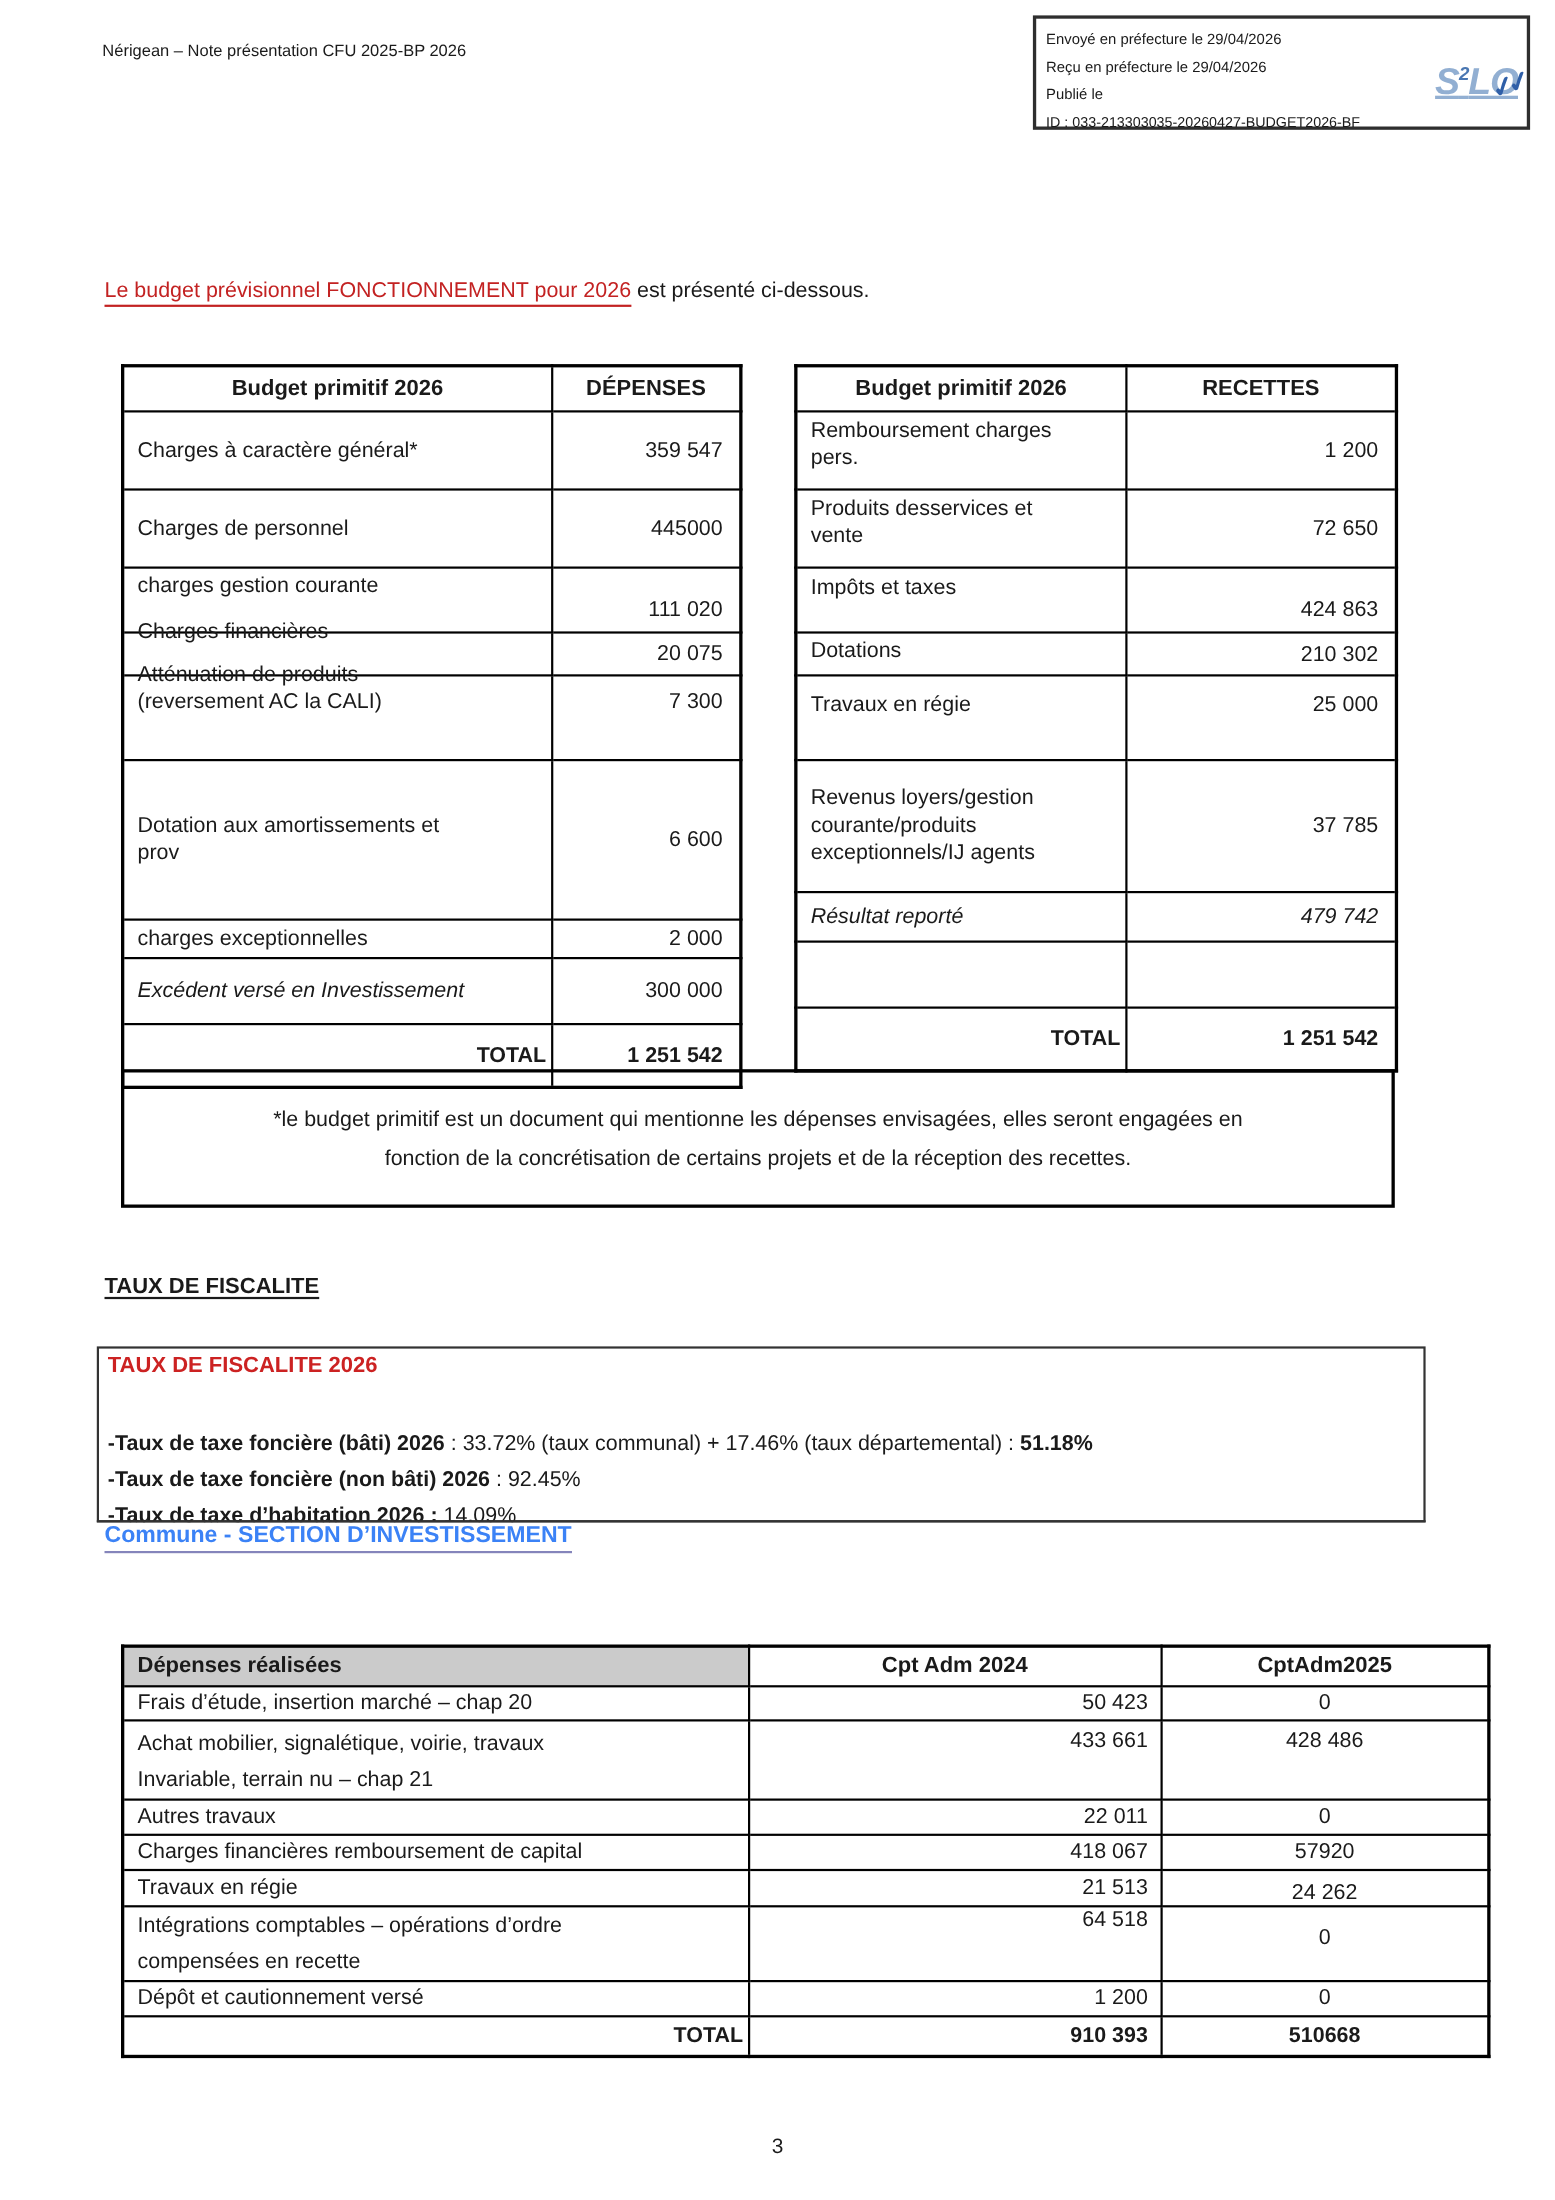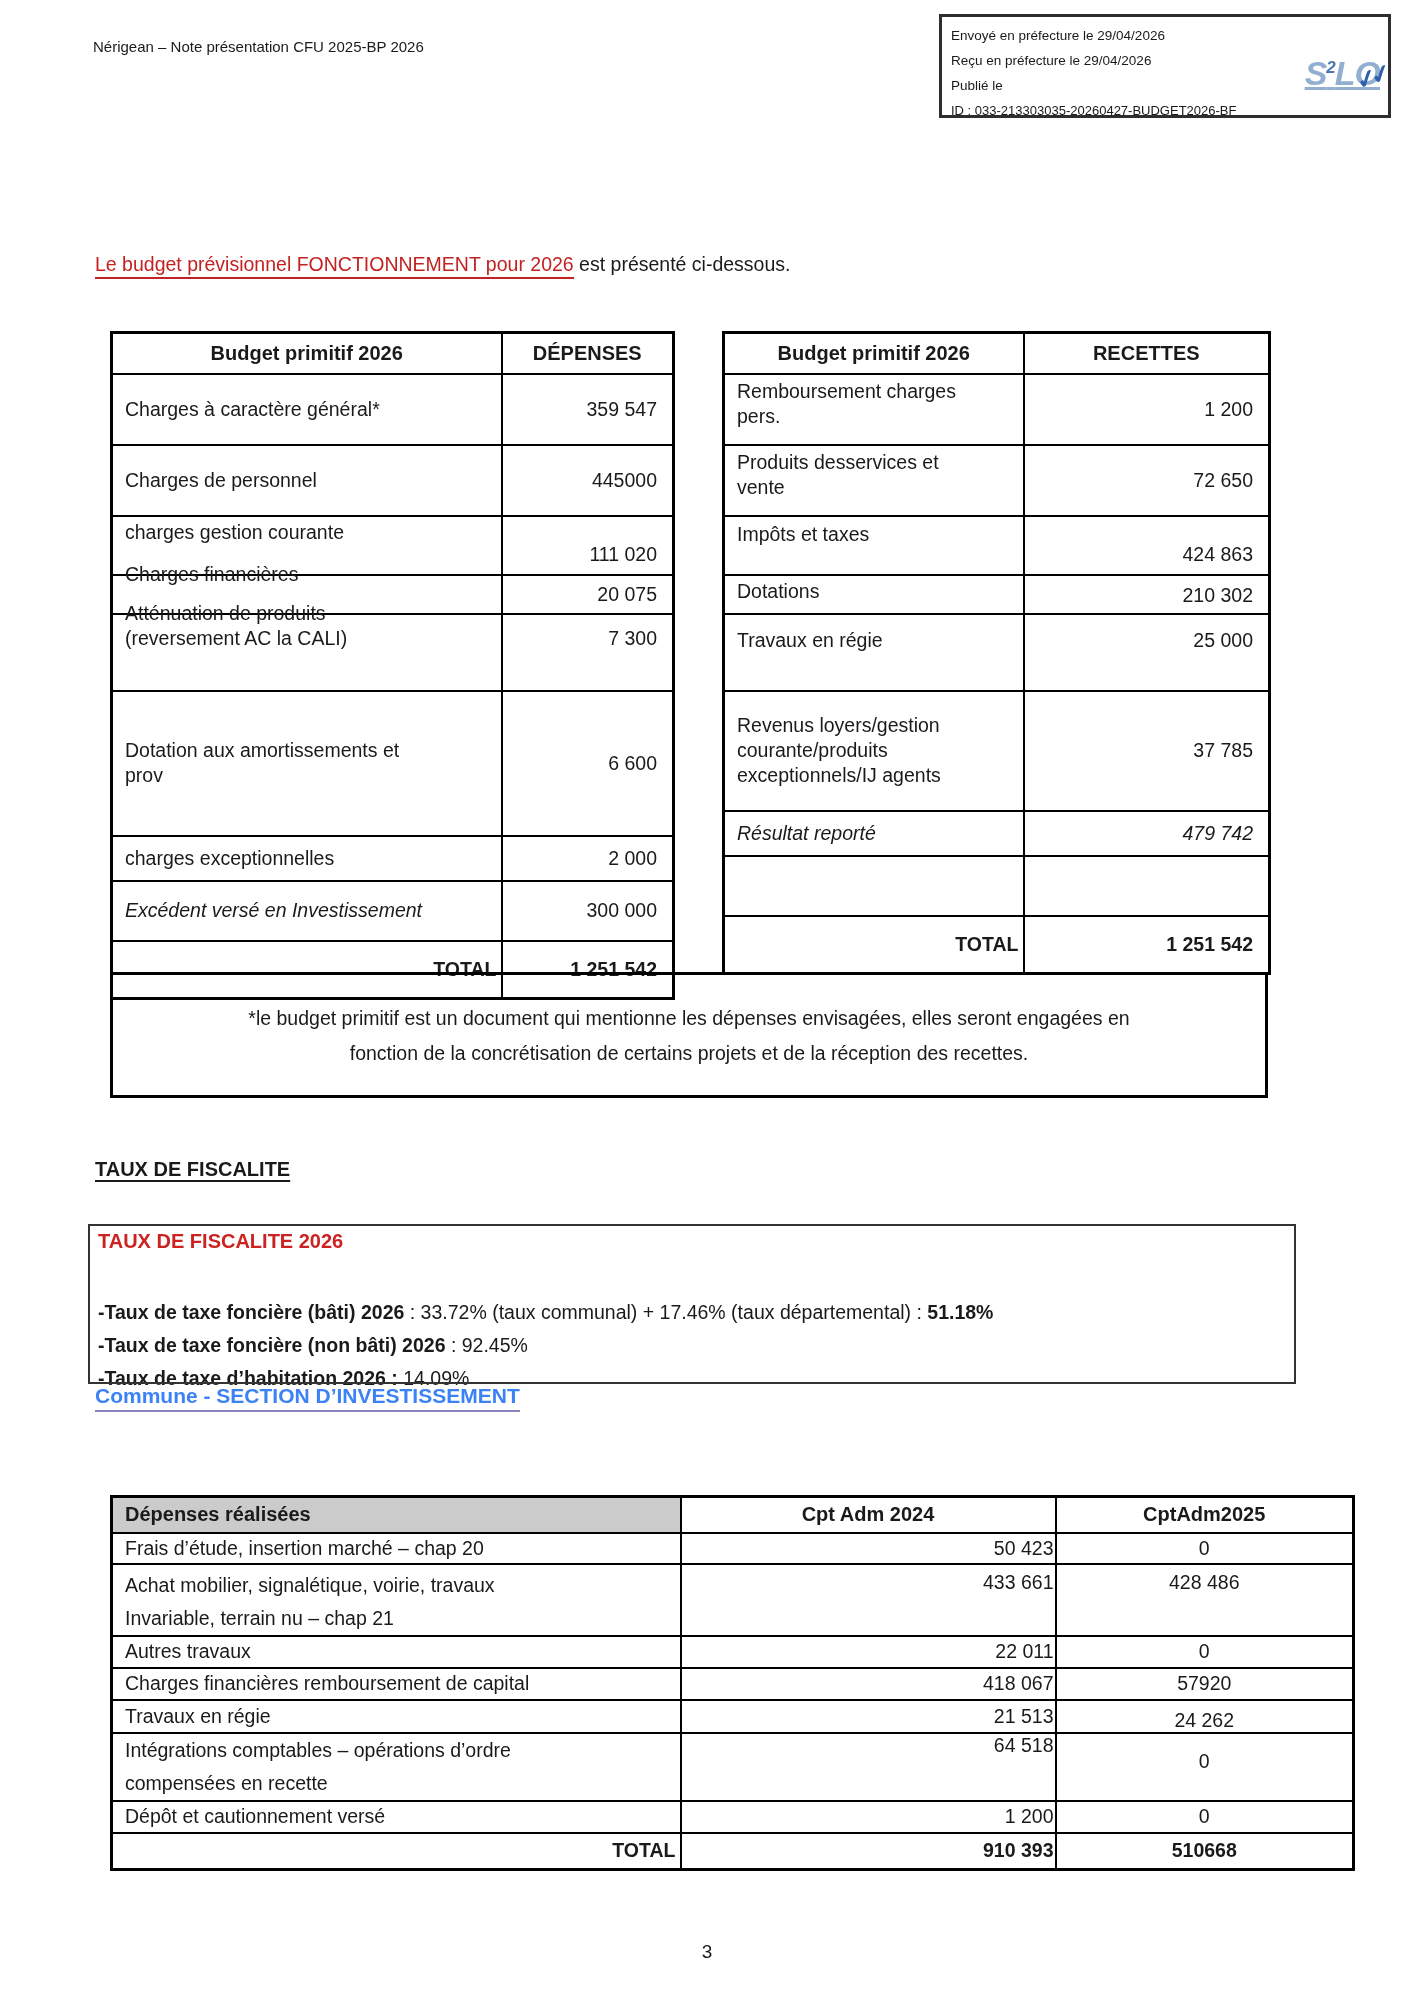--- a/index.html
+++ b/index.html
@@ -59,21 +59,21 @@
   .fisc-line{line-height:33px;white-space:nowrap;}
   .fisc-strike{position:absolute;left:-2px;bottom:-2px;width:1208px;height:2px;background:#333;}
 
   
   .inv-heading{position:absolute;left:95px;top:1384px;font-size:21px;font-weight:bold;
                color:#3b82f6;border-bottom:2px solid #8585bb;padding-bottom:2px;}
   .tbl-inv{left:110px;top:1495px;width:1242px;}
   table.bt tr.invhdr td{font-weight:bold;font-size:20px;}
   .tbl-inv td.gray{background:#cbcbcb;}
   .tbl-inv td.lab{padding-left:10px;}
-  .tbl-inv td.r{text-align:right;padding-right:1px;}
+  .tbl-inv td.r{text-align:right;padding-right:11px;}
   .tbl-inv td.c{text-align:center;}
   .dn4{position:relative;top:4px;}
 
   .page-num{position:absolute;left:0;top:1941px;width:1414px;text-align:center;font-size:19px;}
 </style>
 </head>
 <body>
 
 <div class="page">
 
@@ -125,21 +125,21 @@
             <div class="up14 pre">Atténuation de produits
 (reversement AC la CALI)</div>
           </td>
       <td class="val vt pt12">7 300</td>
     </tr>
     <tr style="height:145px">
       <td class="lab pre">Dotation aux amortissements et
 prov</td>
       <td class="val">6 600</td>
     </tr>
-    <tr style="height:45px">
+    <tr style="height:35px">
       <td class="lab">charges exceptionnelles</td>
       <td class="val">2 000</td>
     </tr>
     <tr style="height:60px">
       <td class="lab it">Excédent versé en Investissement</td>
       <td class="val">300 000</td>
     </tr>
     <tr class="totrow" style="height:58px">
       <td class="lab">TOTAL</td>
       <td class="val">1 251 542</td>

